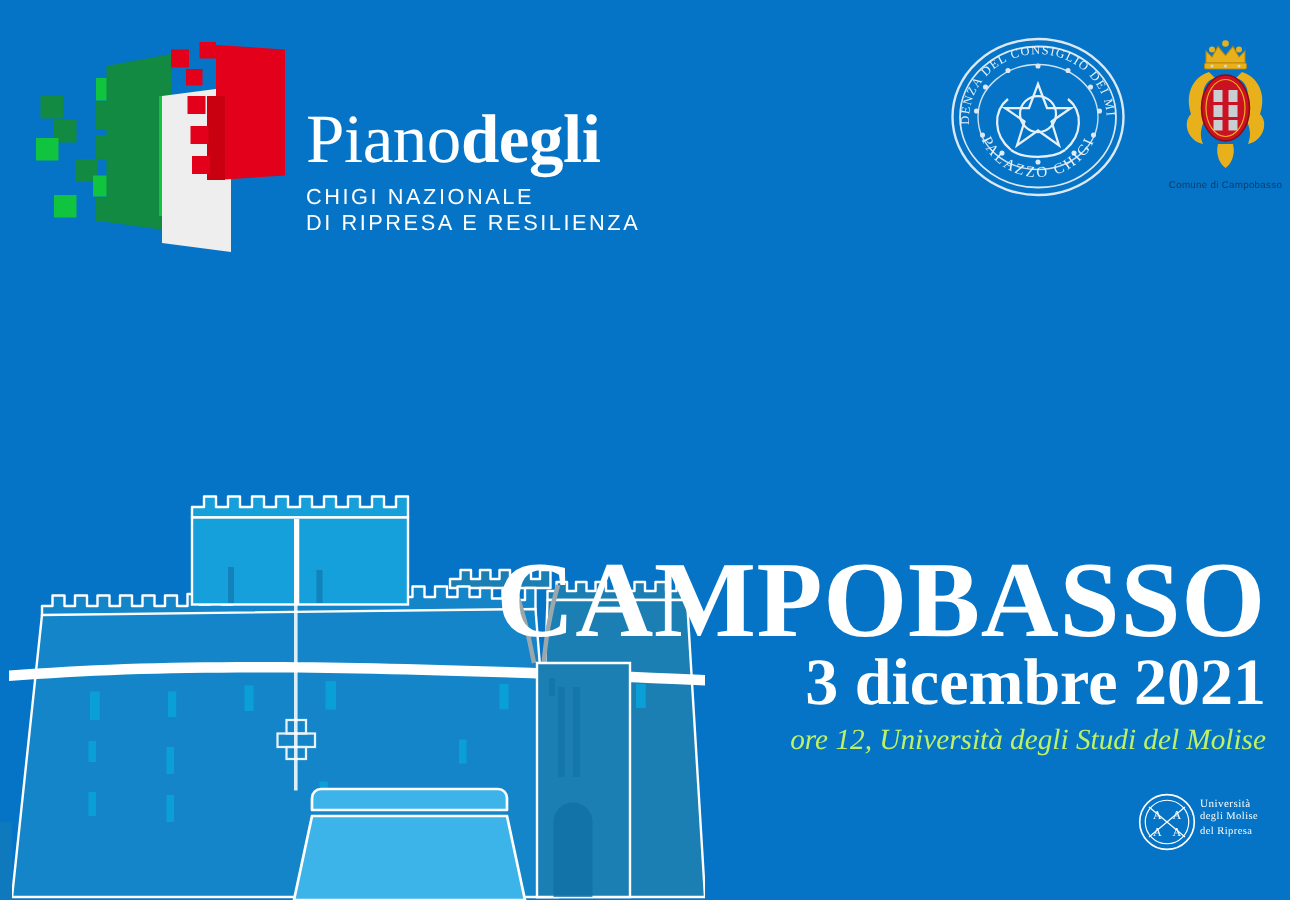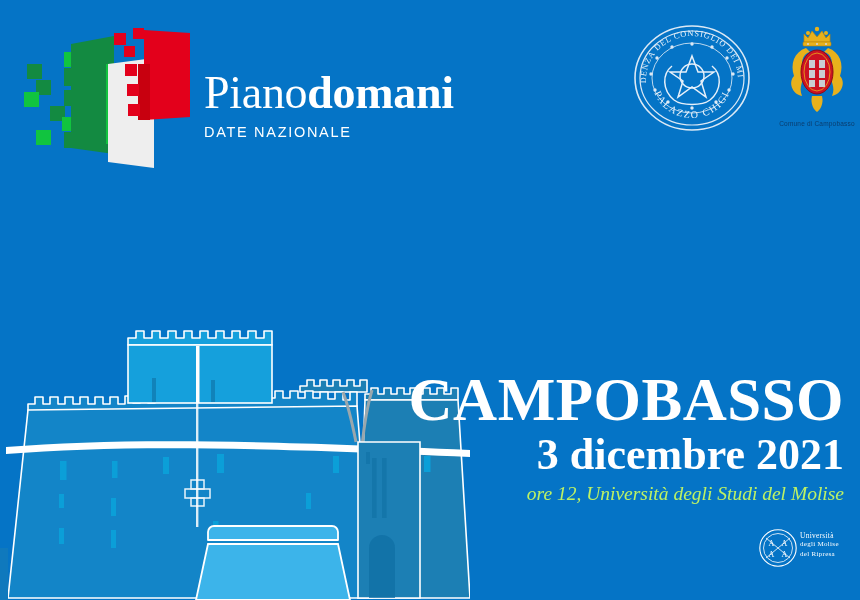--- a/index.html
+++ b/index.html
@@ -63,21 +63,21 @@
     font-family:"Liberation Serif", serif;
     font-weight:700;font-size:17px;line-height:19px;
     color:#10609f;letter-spacing:0.6px;white-space:nowrap;
     transform:scaleX(0.88);transform-origin:left center;
   }
 
   
   #event{position:absolute;right:16px;top:368px;text-align:right;width:520px;}
   .ev-city{
     font-family:"Liberation Serif", serif;
-    font-weight:700;font-size:61px;line-height:64px;
+    font-weight:700;font-size:72px;line-height:64px;
     color:#ffffff;letter-spacing:0.5px;white-space:nowrap;
   }
   .ev-date{
     font-family:"Liberation Serif", serif;
     font-weight:700;font-size:44px;line-height:42px;
     color:#ffffff;white-space:nowrap;margin-top:2px;
   }
   .ev-place{
     font-family:"Liberation Serif", serif;
     font-style:italic;font-weight:400;font-size:19.5px;line-height:24px;
@@ -194,24 +194,25 @@
         <rect x="110" y="24" width="11" height="11" fill="#e3001b"></rect>
         <rect x="119" y="6" width="11" height="11" fill="#e3001b"></rect>
         <rect x="111" y="42" width="12" height="12" fill="#e3001b"></rect>
         <rect x="113" y="62" width="12" height="12" fill="#e3001b"></rect>
         <rect x="114" y="82" width="12" height="12" fill="#e3001b"></rect>
       </g>
     </svg>
 
     <div id="wordmark">
       <div class="wm-main">
-        <span class="lite">Piano</span><span class="bold">domani</span>
+        <span class="lite">Piano</span><span class="bold">degli</span>
       </div>
       <div class="wm-sub">
-        <div>DATE NAZIONALE</div>
+        <div>CHIGI NAZIONALE</div>
+        <div>DI RIPRESA E RESILIENZA</div>
       </div>
     </div>
   </div>
 
   <svg id="chigi" viewBox="0 0 120 112">
     <ellipse cx="60" cy="56" rx="57" ry="52" fill="none" stroke="#dce9f5" stroke-width="1.6"></ellipse>
     <ellipse cx="60" cy="56" rx="52" ry="47" fill="none" stroke="#dce9f5" stroke-width="1.2"></ellipse>
     <ellipse cx="60" cy="56" rx="40" ry="35" fill="none" stroke="#cfe2f2" stroke-width="0.9"></ellipse>
 
     <g fill="#dce9f5">

